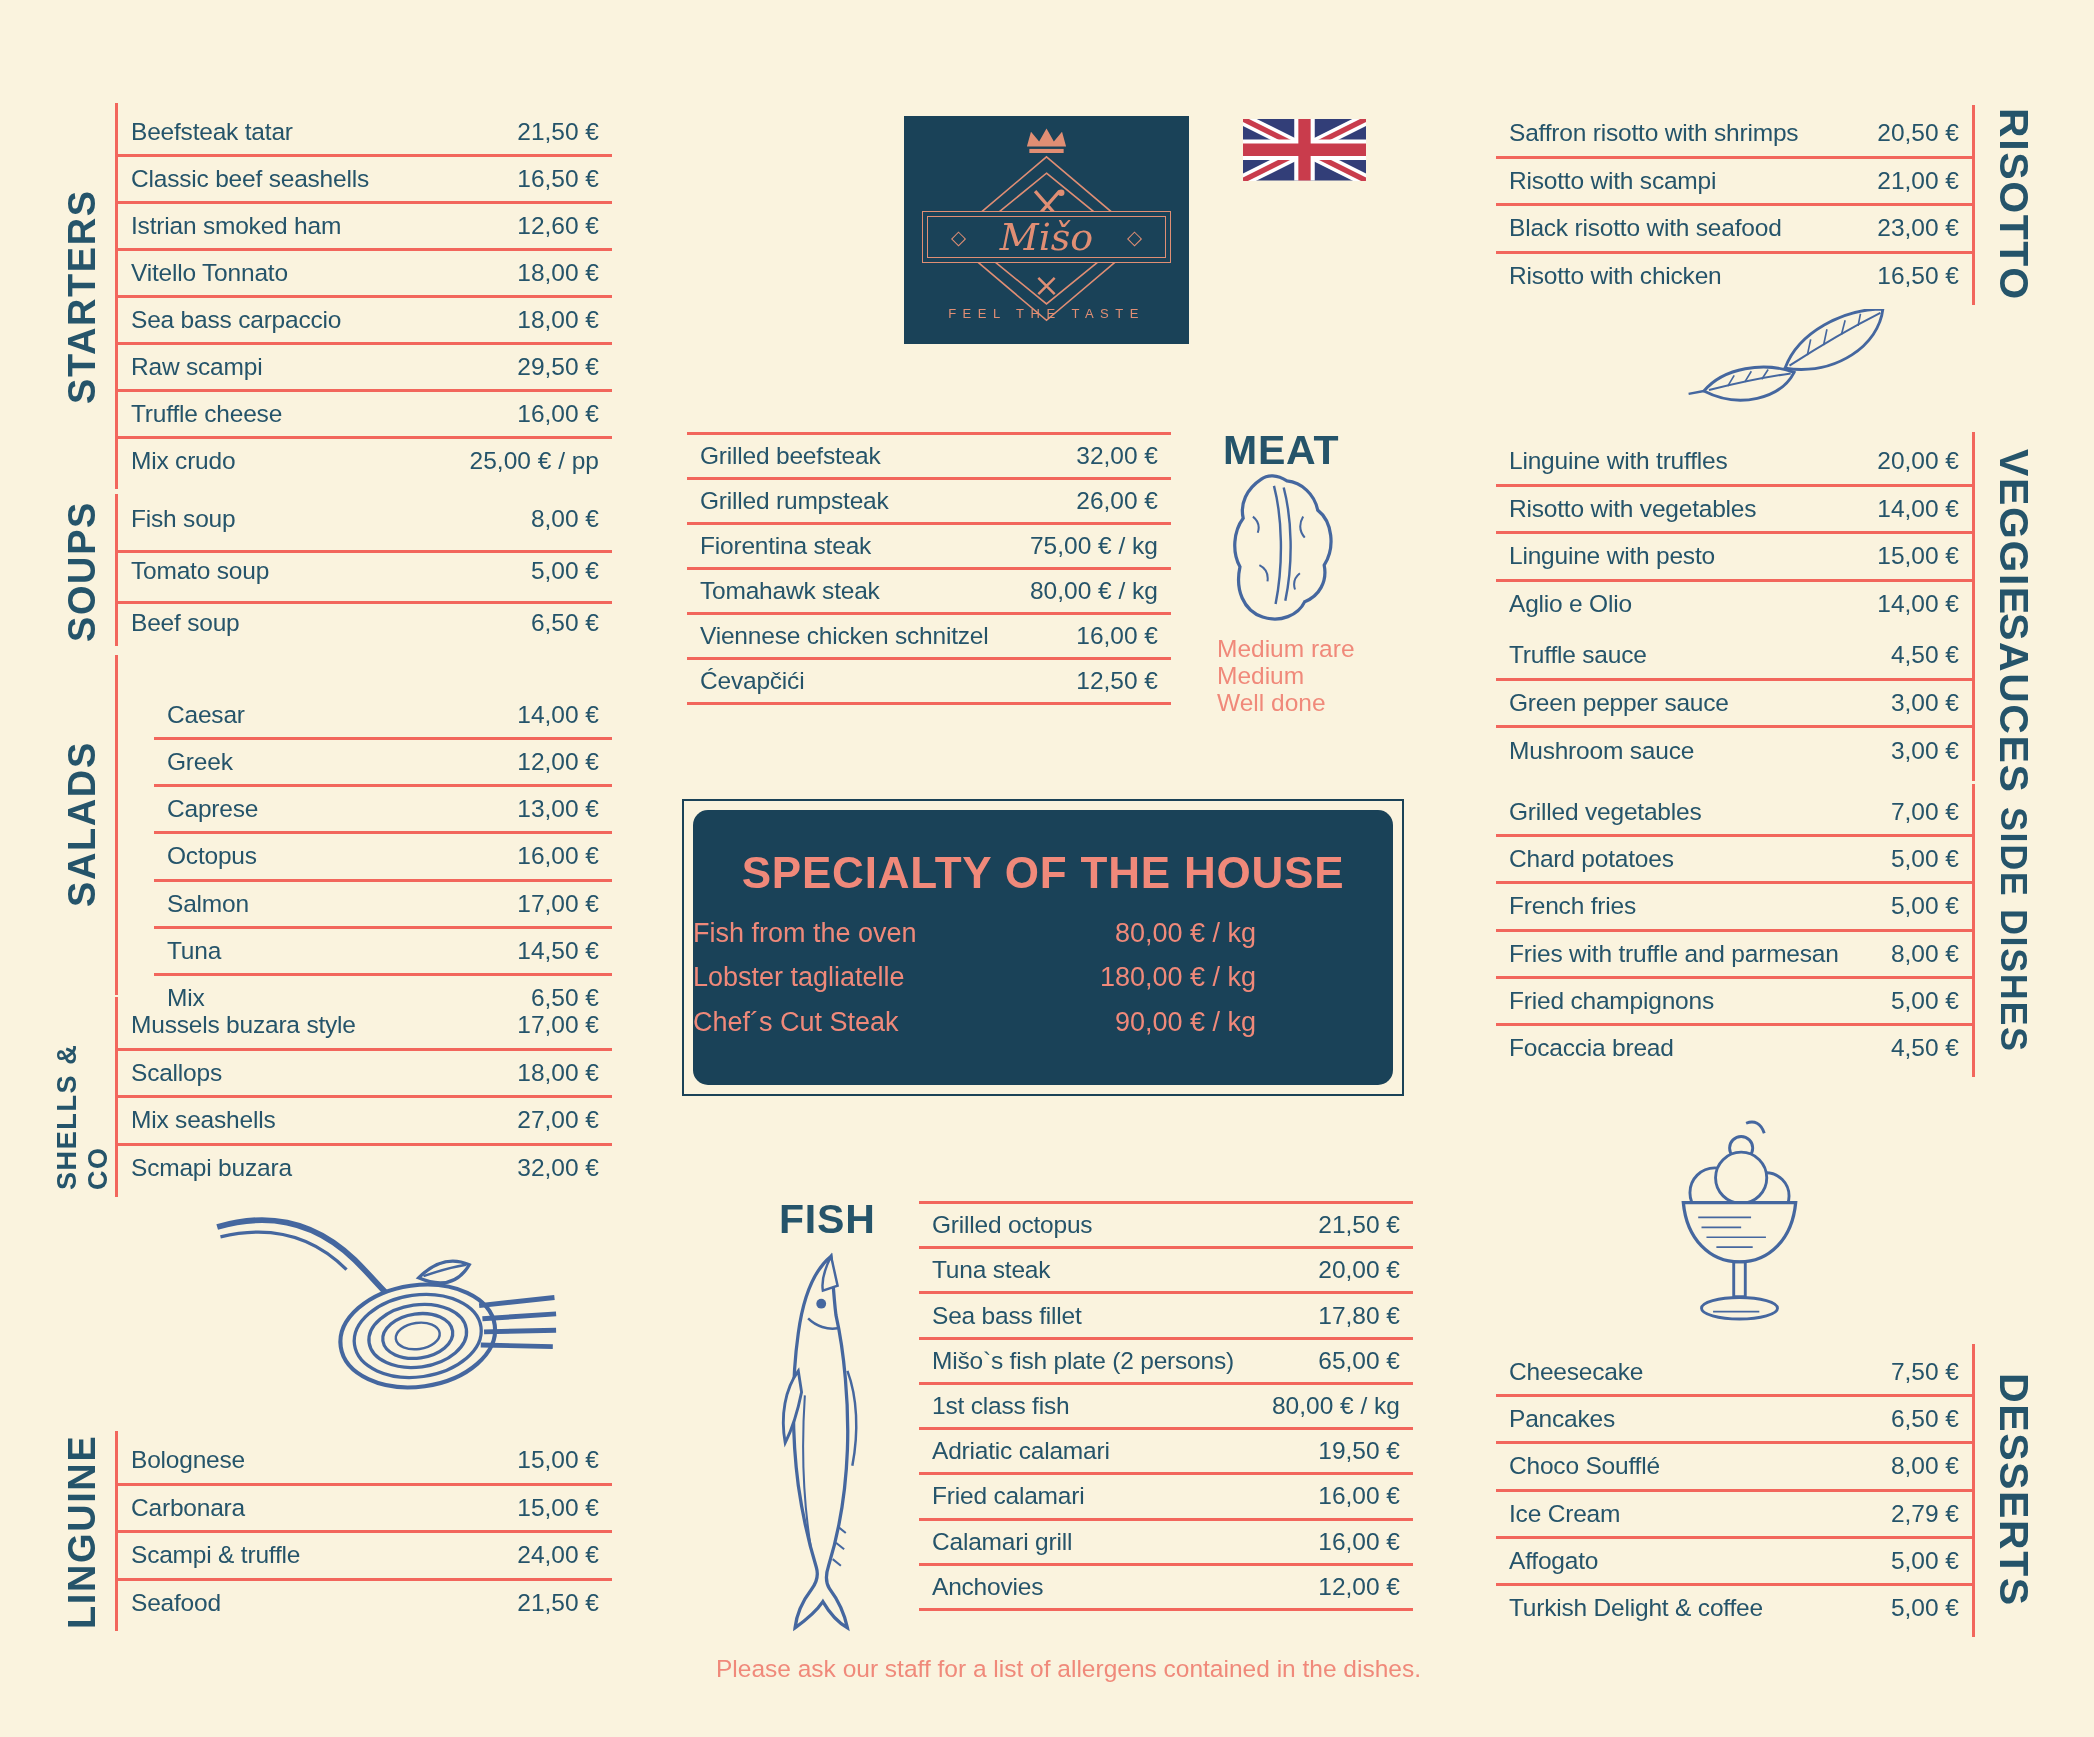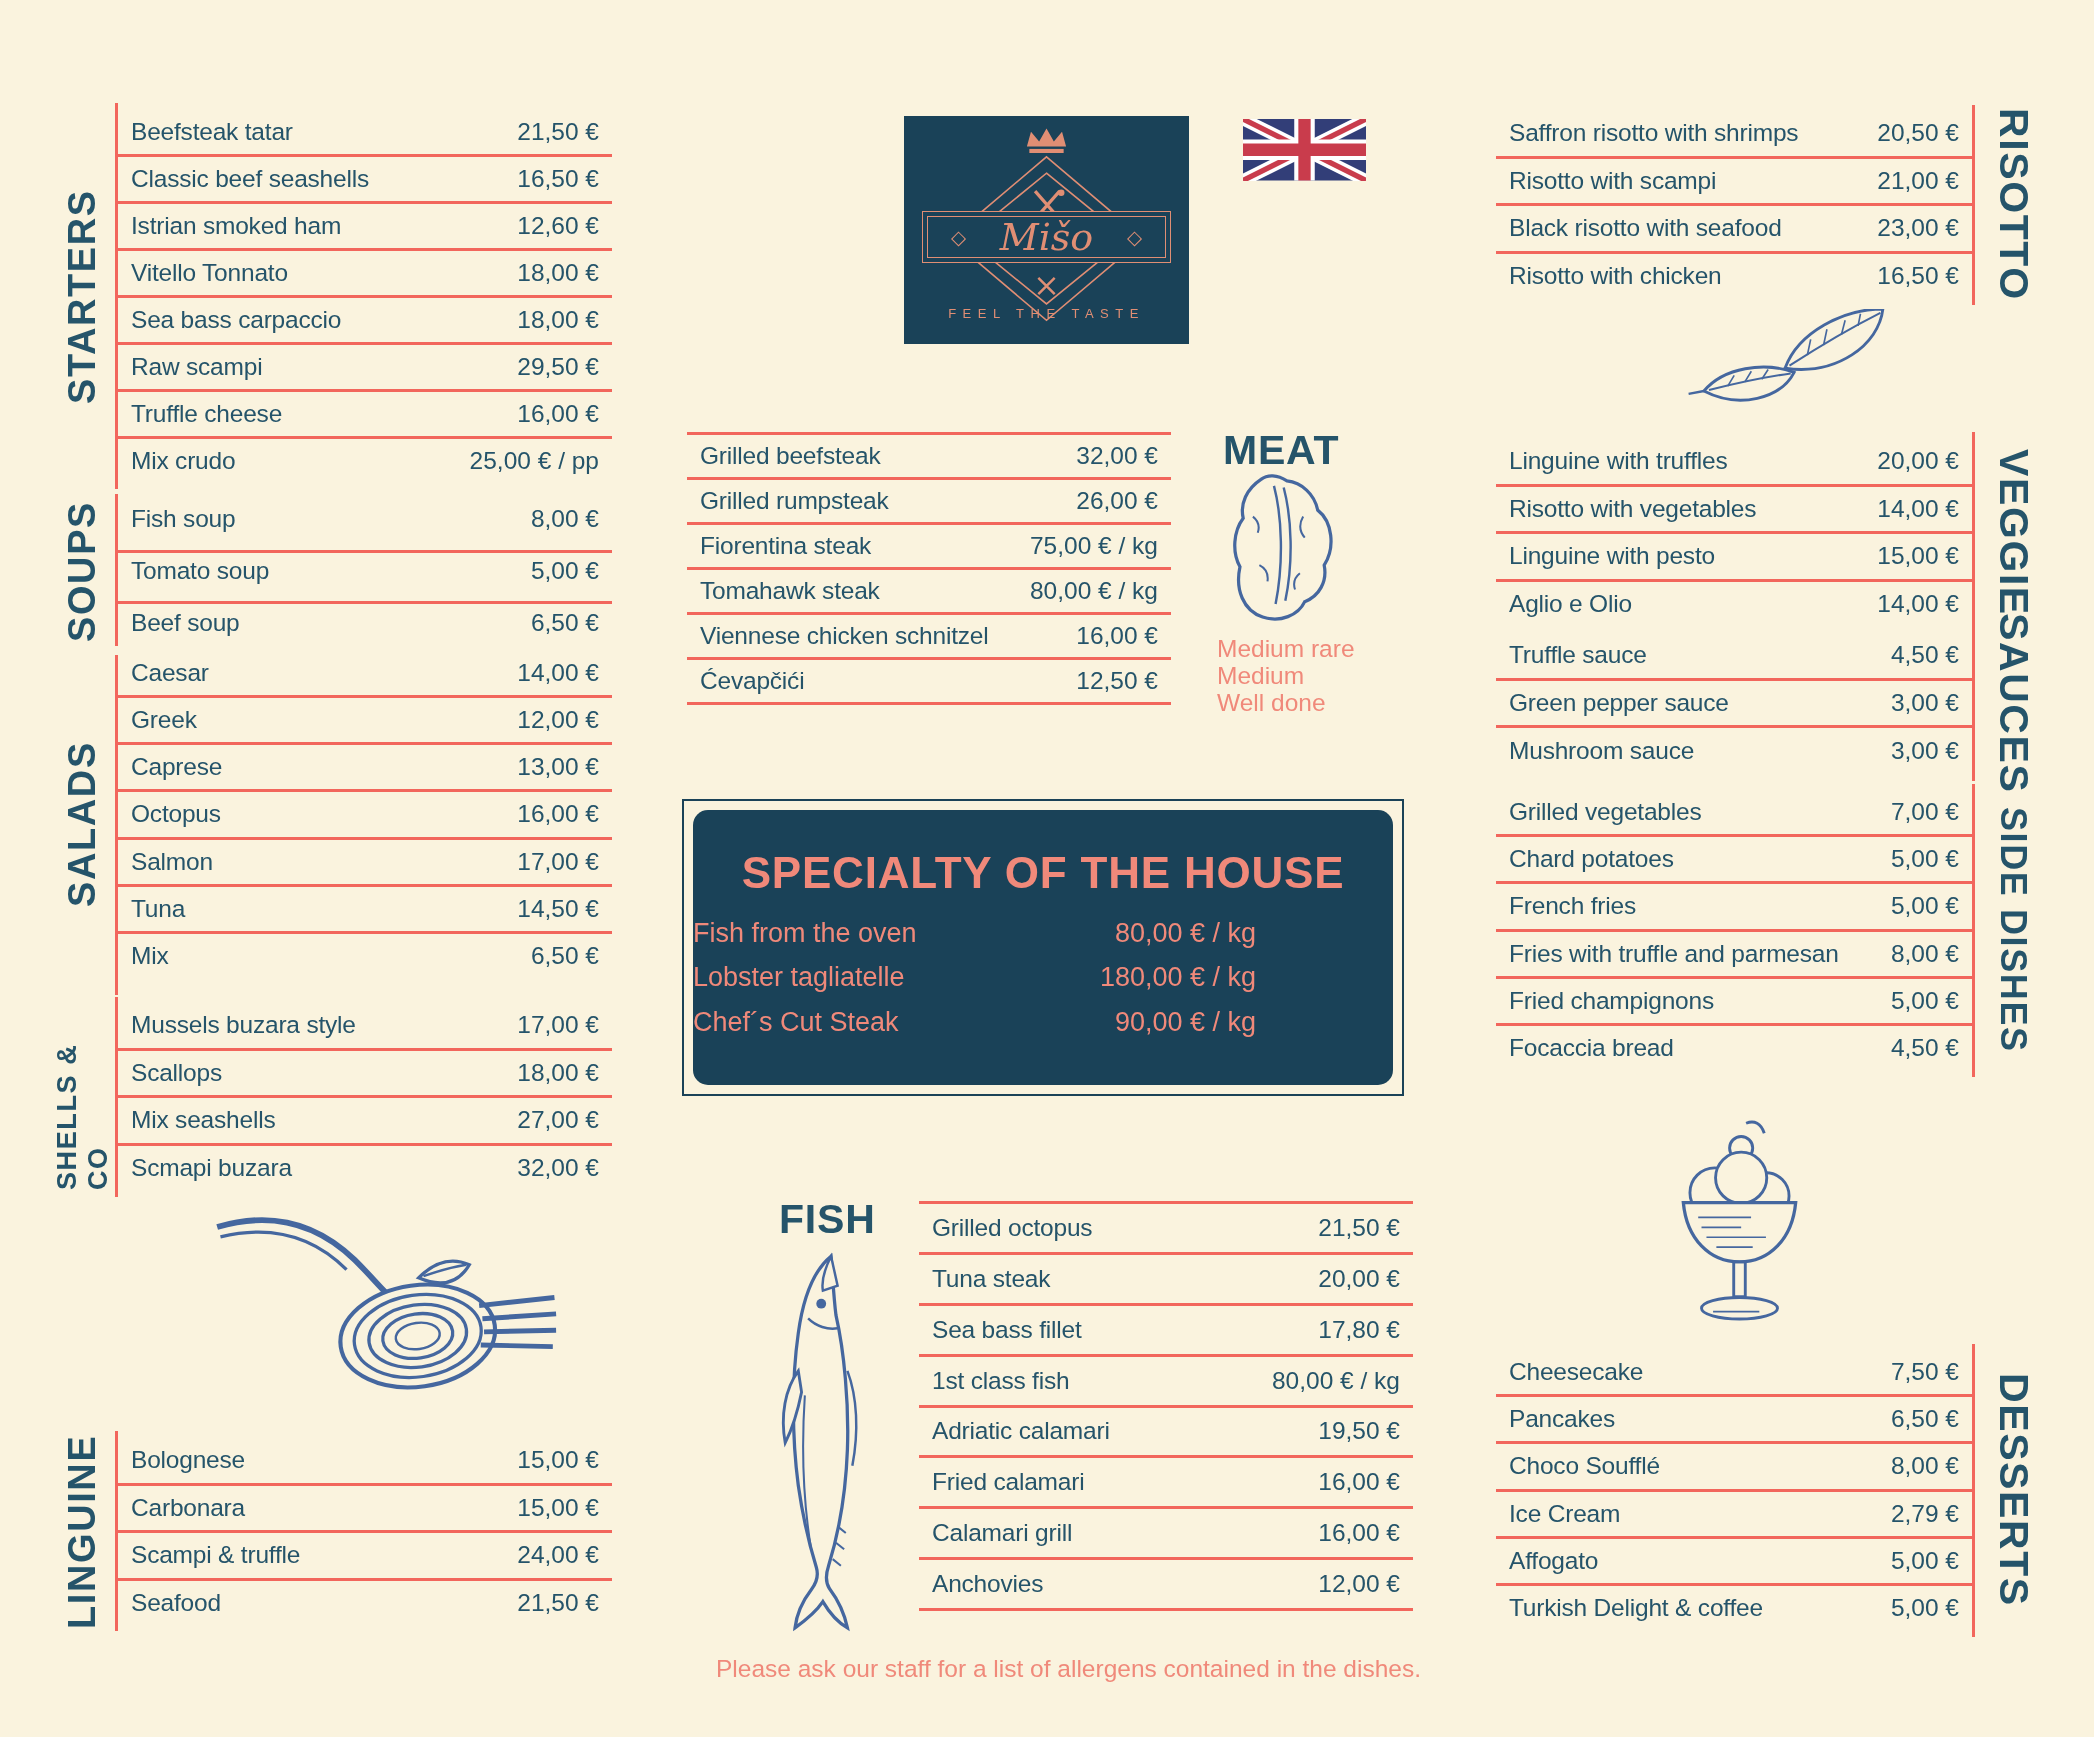--- a/index.html
+++ b/index.html
@@ -128,21 +128,21 @@
         <span class="price">5,00 €</span>
       </div>
       <div class="row">
         <span class="dish">Beef soup</span>
         <span class="price">6,50 €</span>
       </div>
     </div>
 
   <div class="rail" style="left:115px;top:655px;height:340px;"></div>
   <div class="side-label rot-left" style="left:57px;top:661px;width:51px;height:327px;font-size:38px;">SALADS</div>
-  <div class="block" style="left:118px;top:651px;width:494px;height:327px;">
+  <div class="block" style="left:118px;top:693px;width:494px;height:327px;padding-left:36px;">
       <div class="row">
         <span class="dish">Caesar</span>
         <span class="price">14,00 €</span>
       </div>
       <div class="row">
         <span class="dish">Greek</span>
         <span class="price">12,00 €</span>
       </div>
       <div class="row">
         <span class="dish">Caprese</span>
@@ -337,20 +337,24 @@
       </div>
       <div class="row">
         <span class="dish">Tuna steak</span>
         <span class="price">20,00 €</span>
       </div>
       <div class="row">
         <span class="dish">Sea bass fillet</span>
         <span class="price">17,80 €</span>
       </div>
       <div class="row">
+        <span class="dish">Mišo`s fish plate (2 persons)</span>
+        <span class="price">65,00 €</span>
+      </div>
+      <div class="row">
         <span class="dish">1st class fish</span>
         <span class="price">80,00 € / kg</span>
       </div>
       <div class="row">
         <span class="dish">Adriatic calamari</span>
         <span class="price">19,50 €</span>
       </div>
       <div class="row">
         <span class="dish">Fried calamari</span>
         <span class="price">16,00 €</span>

